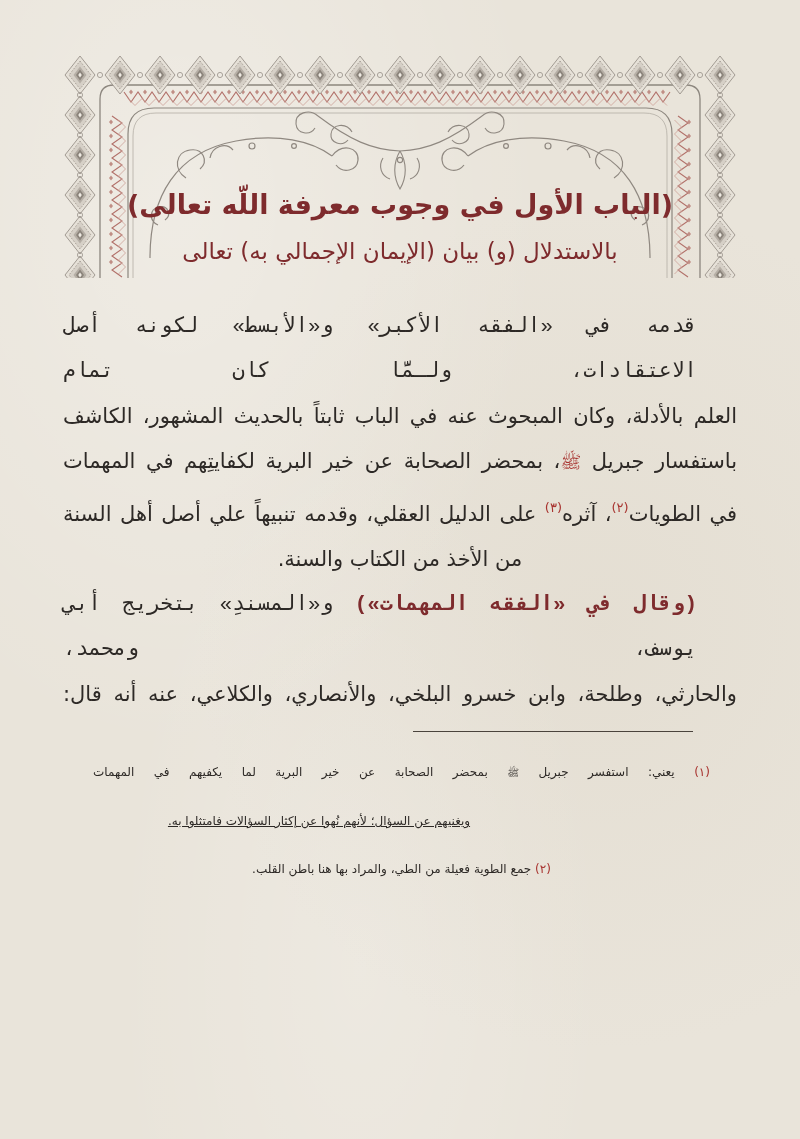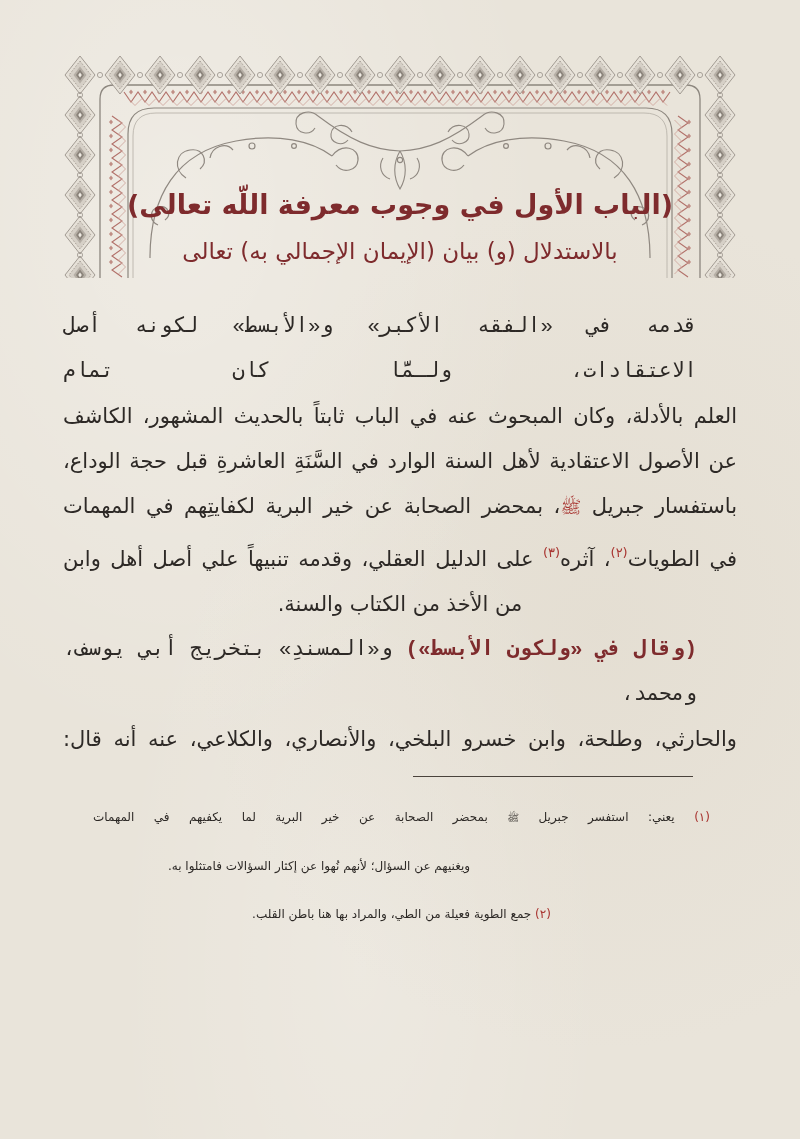--- a/index.html
+++ b/index.html
@@ -36,21 +36,21 @@
   }
   .chapter-subtitle{
     text-align:center;color:var(--maroon);font-weight:normal;
     font-size:23px;line-height:30px;margin-top:14px;
   }
   .body-text{margin-top:38px;font-size:21px;line-height:45px;}
   .fn-text{font-size:12px;line-height:48px;}
   .line{text-align:center;}
   .line.just{text-align:justify;text-align-last:justify;}
   .line.ind{padding-right:40px;font-family:Liberation Mono, monospace;}
-  .line.cont1{padding-right:165px;}
+  .line.cont1{padding-right:165px;text-decoration:underline;}
   .redbold{color:var(--maroon);font-weight:bold;}
   .red{color:var(--red);}
   .sup{font-size:13px;vertical-align:9px;letter-spacing:-1px;}
   .hon{font-size:.82em;}
   .mk{color:var(--red);}
   .fn-divider{
     width:280px;height:1px;background:#4a433c;
     margin:14px 44px 16px auto;
   }
   .footnotes{padding:0 27px 0 30px;}
@@ -387,27 +387,26 @@
   </svg>
 
   <div class="content">
     <div class="chapter-title">(الباب الأول في وجوب معرفة اللّه تعالى)</div>
     <div class="chapter-subtitle">بالاستدلال (و) بيان (الإيمان الإجمالي به) تعالى</div>
 
     <div class="body-text" id="body-text">
         <div>
           <div class="line just ind"><span>قدمه في «الفقه الأكبر» و«الأبسط» لكونه أصل الاعتقادات، ولـمَّا كان تمام</span></div>
           <div class="line just"><span>العلم بالأدلة، وكان المبحوث عنه في الباب ثابتاً بالحديث المشهور، الكاشف</span></div>
-          <div class="line just"><span>عن الأصول الاعتقادية لأهل السنة الوارد في السَّنَةِ العاشرةِ قبل حجة الوداع،</span></div>
           <div class="line just"><span>باستفسار جبريل </span><span class="hon red">ﷺ</span><span>، بمحضر الصحابة عن خير البرية لكفايتِهم في المهمات</span></div>
-          <div class="line just"><span>في الطويات</span><span class="sup red">(٢)</span><span>، آثره</span><span class="sup red">(٣)</span><span> على الدليل العقلي، وقدمه تنبيهاً علي أصل أهل وابن</span></div>
+          <div class="line just"><span>في الطويات</span><span class="sup red">(٢)</span><span>، آثره</span><span class="sup red">(٣)</span><span> على الدليل العقلي، وقدمه تنبيهاً علي أصل أهل السنة</span></div>
           <div class="line"><span>من الأخذ من الكتاب والسنة.</span></div>
         </div>
         <div>
-          <div class="line just ind"><span class="redbold">(وقال في «ولكون الأبسط»)</span><span> و«المسندِ» بتخريج أبي يوسف، ومحمد،</span></div>
+          <div class="line just ind"><span class="redbold">(وقال في «الفقه المهمات»)</span><span> و«المسندِ» بتخريج أبي يوسف، ومحمد،</span></div>
           <div class="line just"><span>والحارثي، وطلحة، وابن خسرو البلخي، والأنصاري، والكلاعي، عنه أنه قال:</span></div>
         </div>
       </div>
 
     <div class="fn-divider"></div>
 
     <div class="footnotes fn-text" id="footnotes">
         <div>
           <div class="line just"><span class="mk">(١) </span><span>يعني: استفسر جبريل </span><span class="hon">ﷺ</span><span> بمحضر الصحابة عن خير البرية لما يكفيهم في المهمات</span></div>
           <div class="line cont1"><span>ويغنيهم عن السؤال؛ لأنهم نُهوا عن إكثار السؤالات فامتثلوا به.</span></div>

